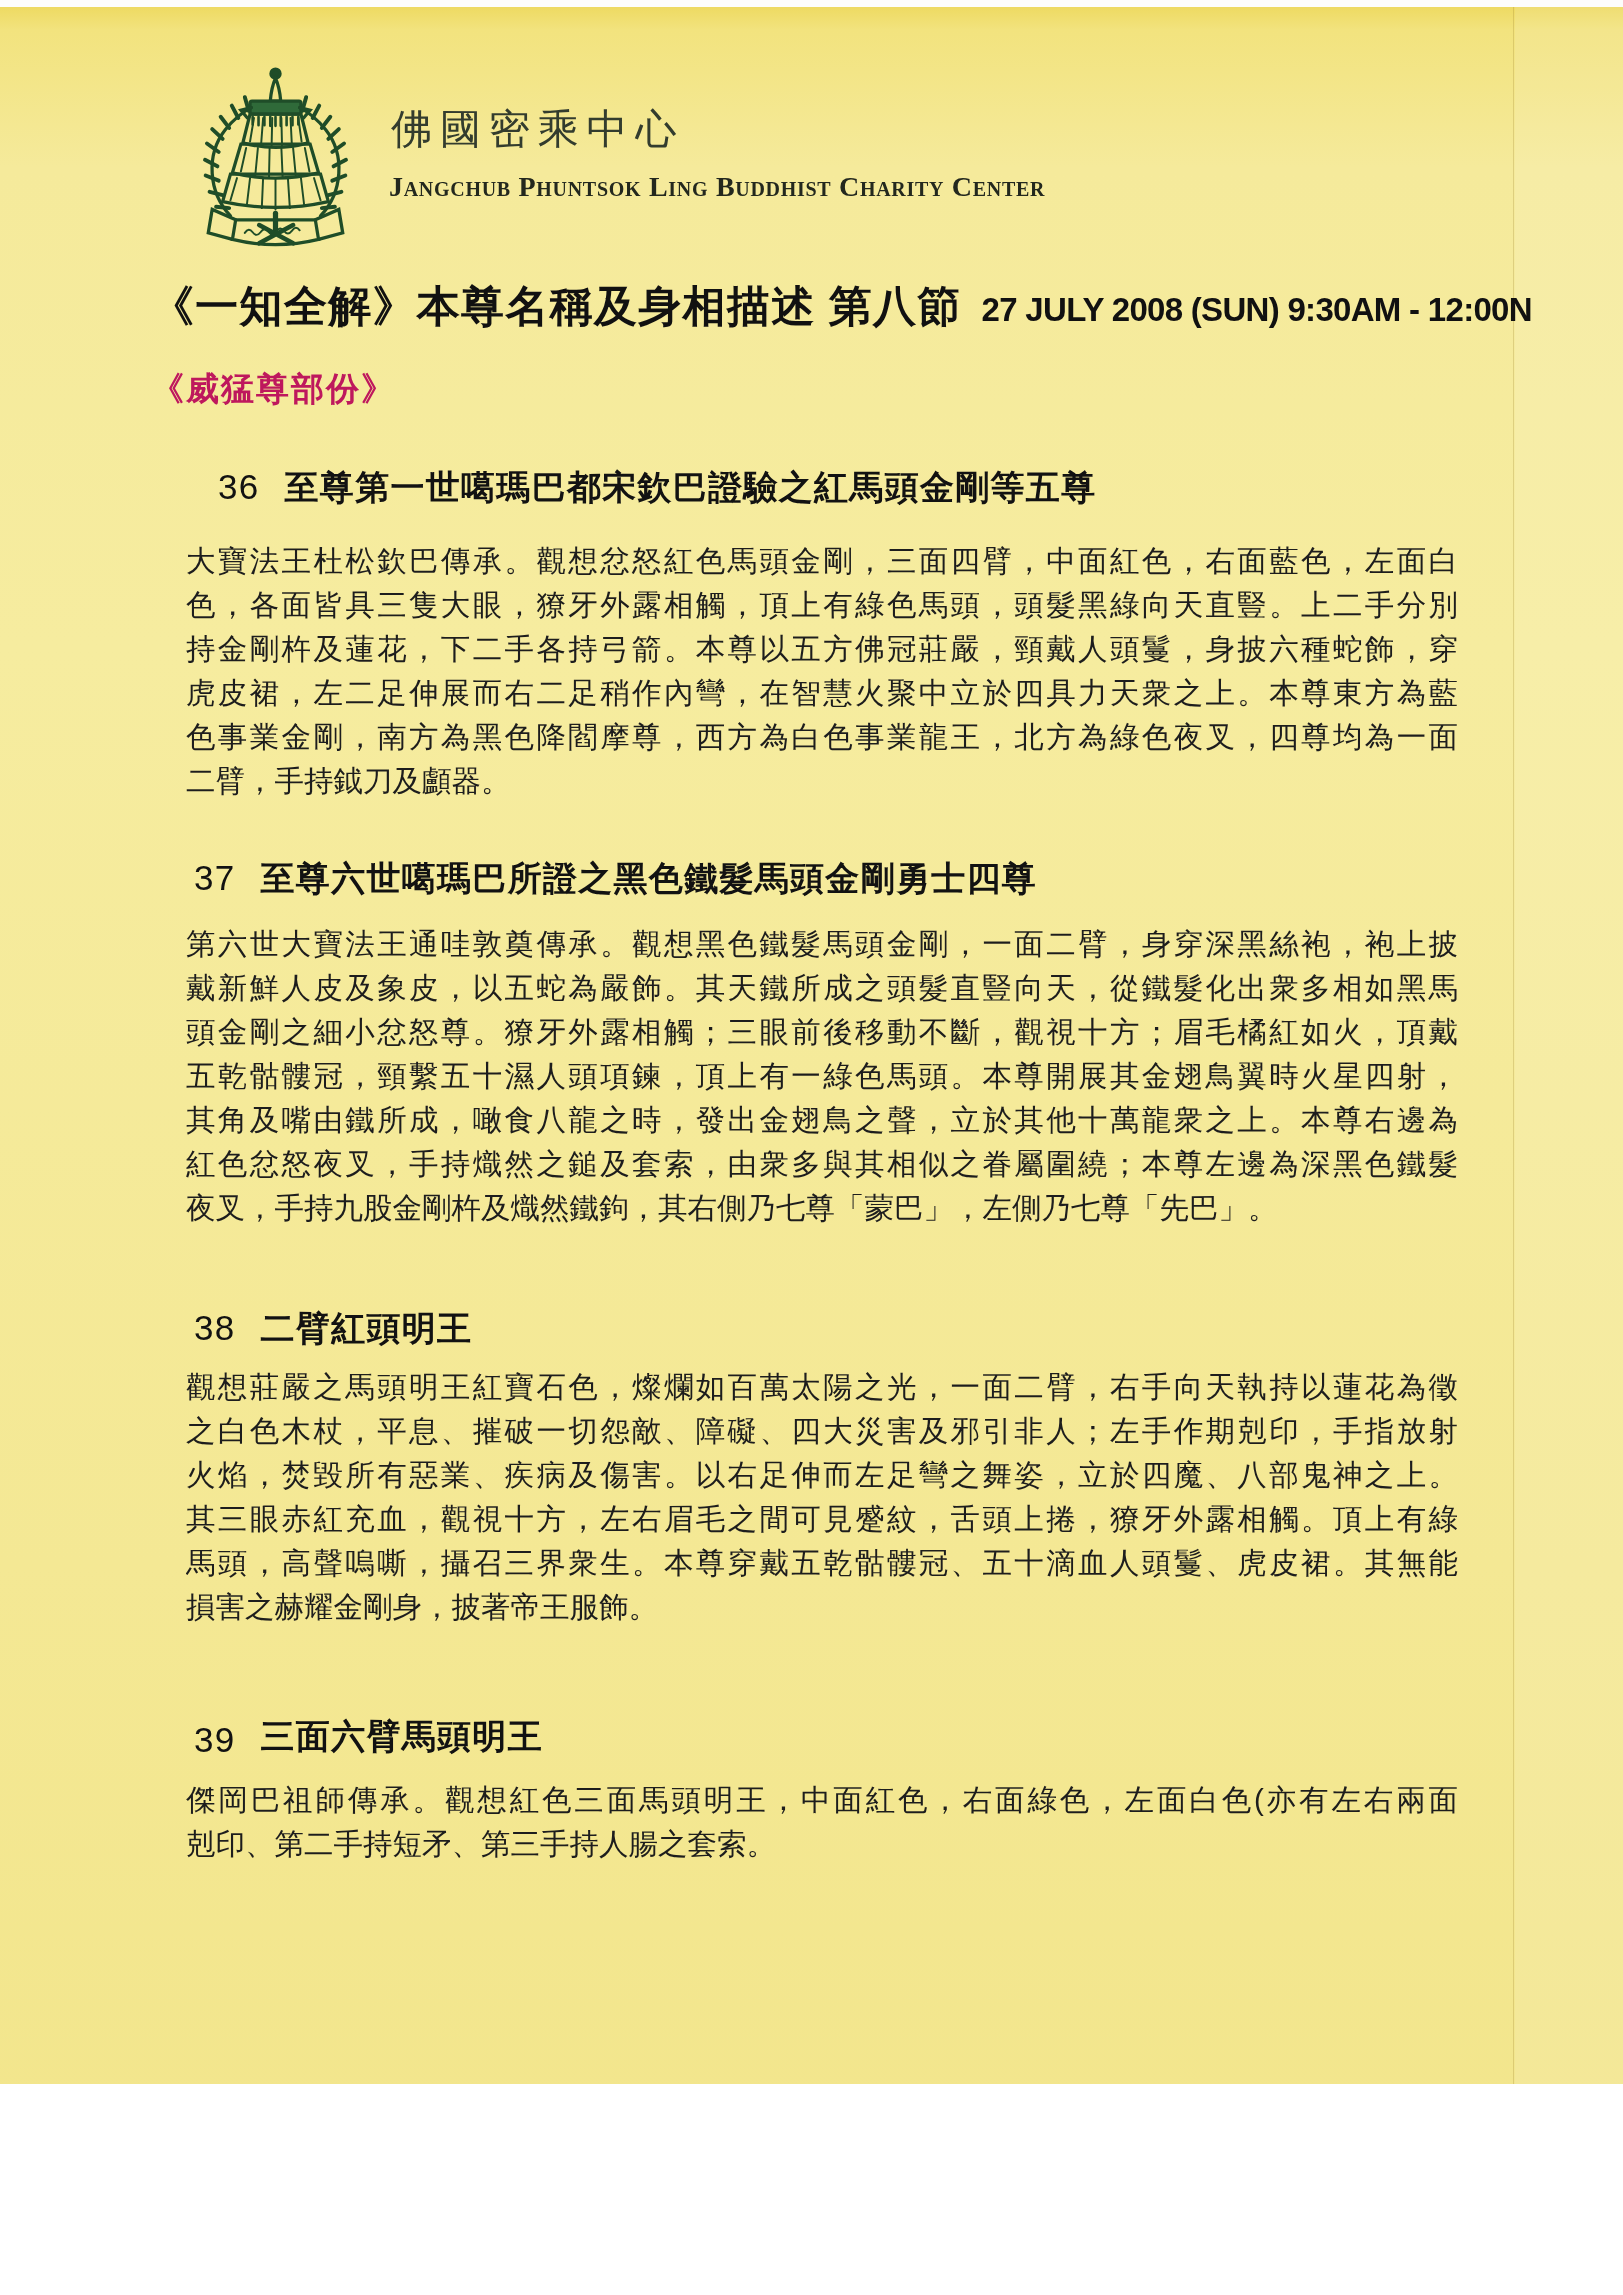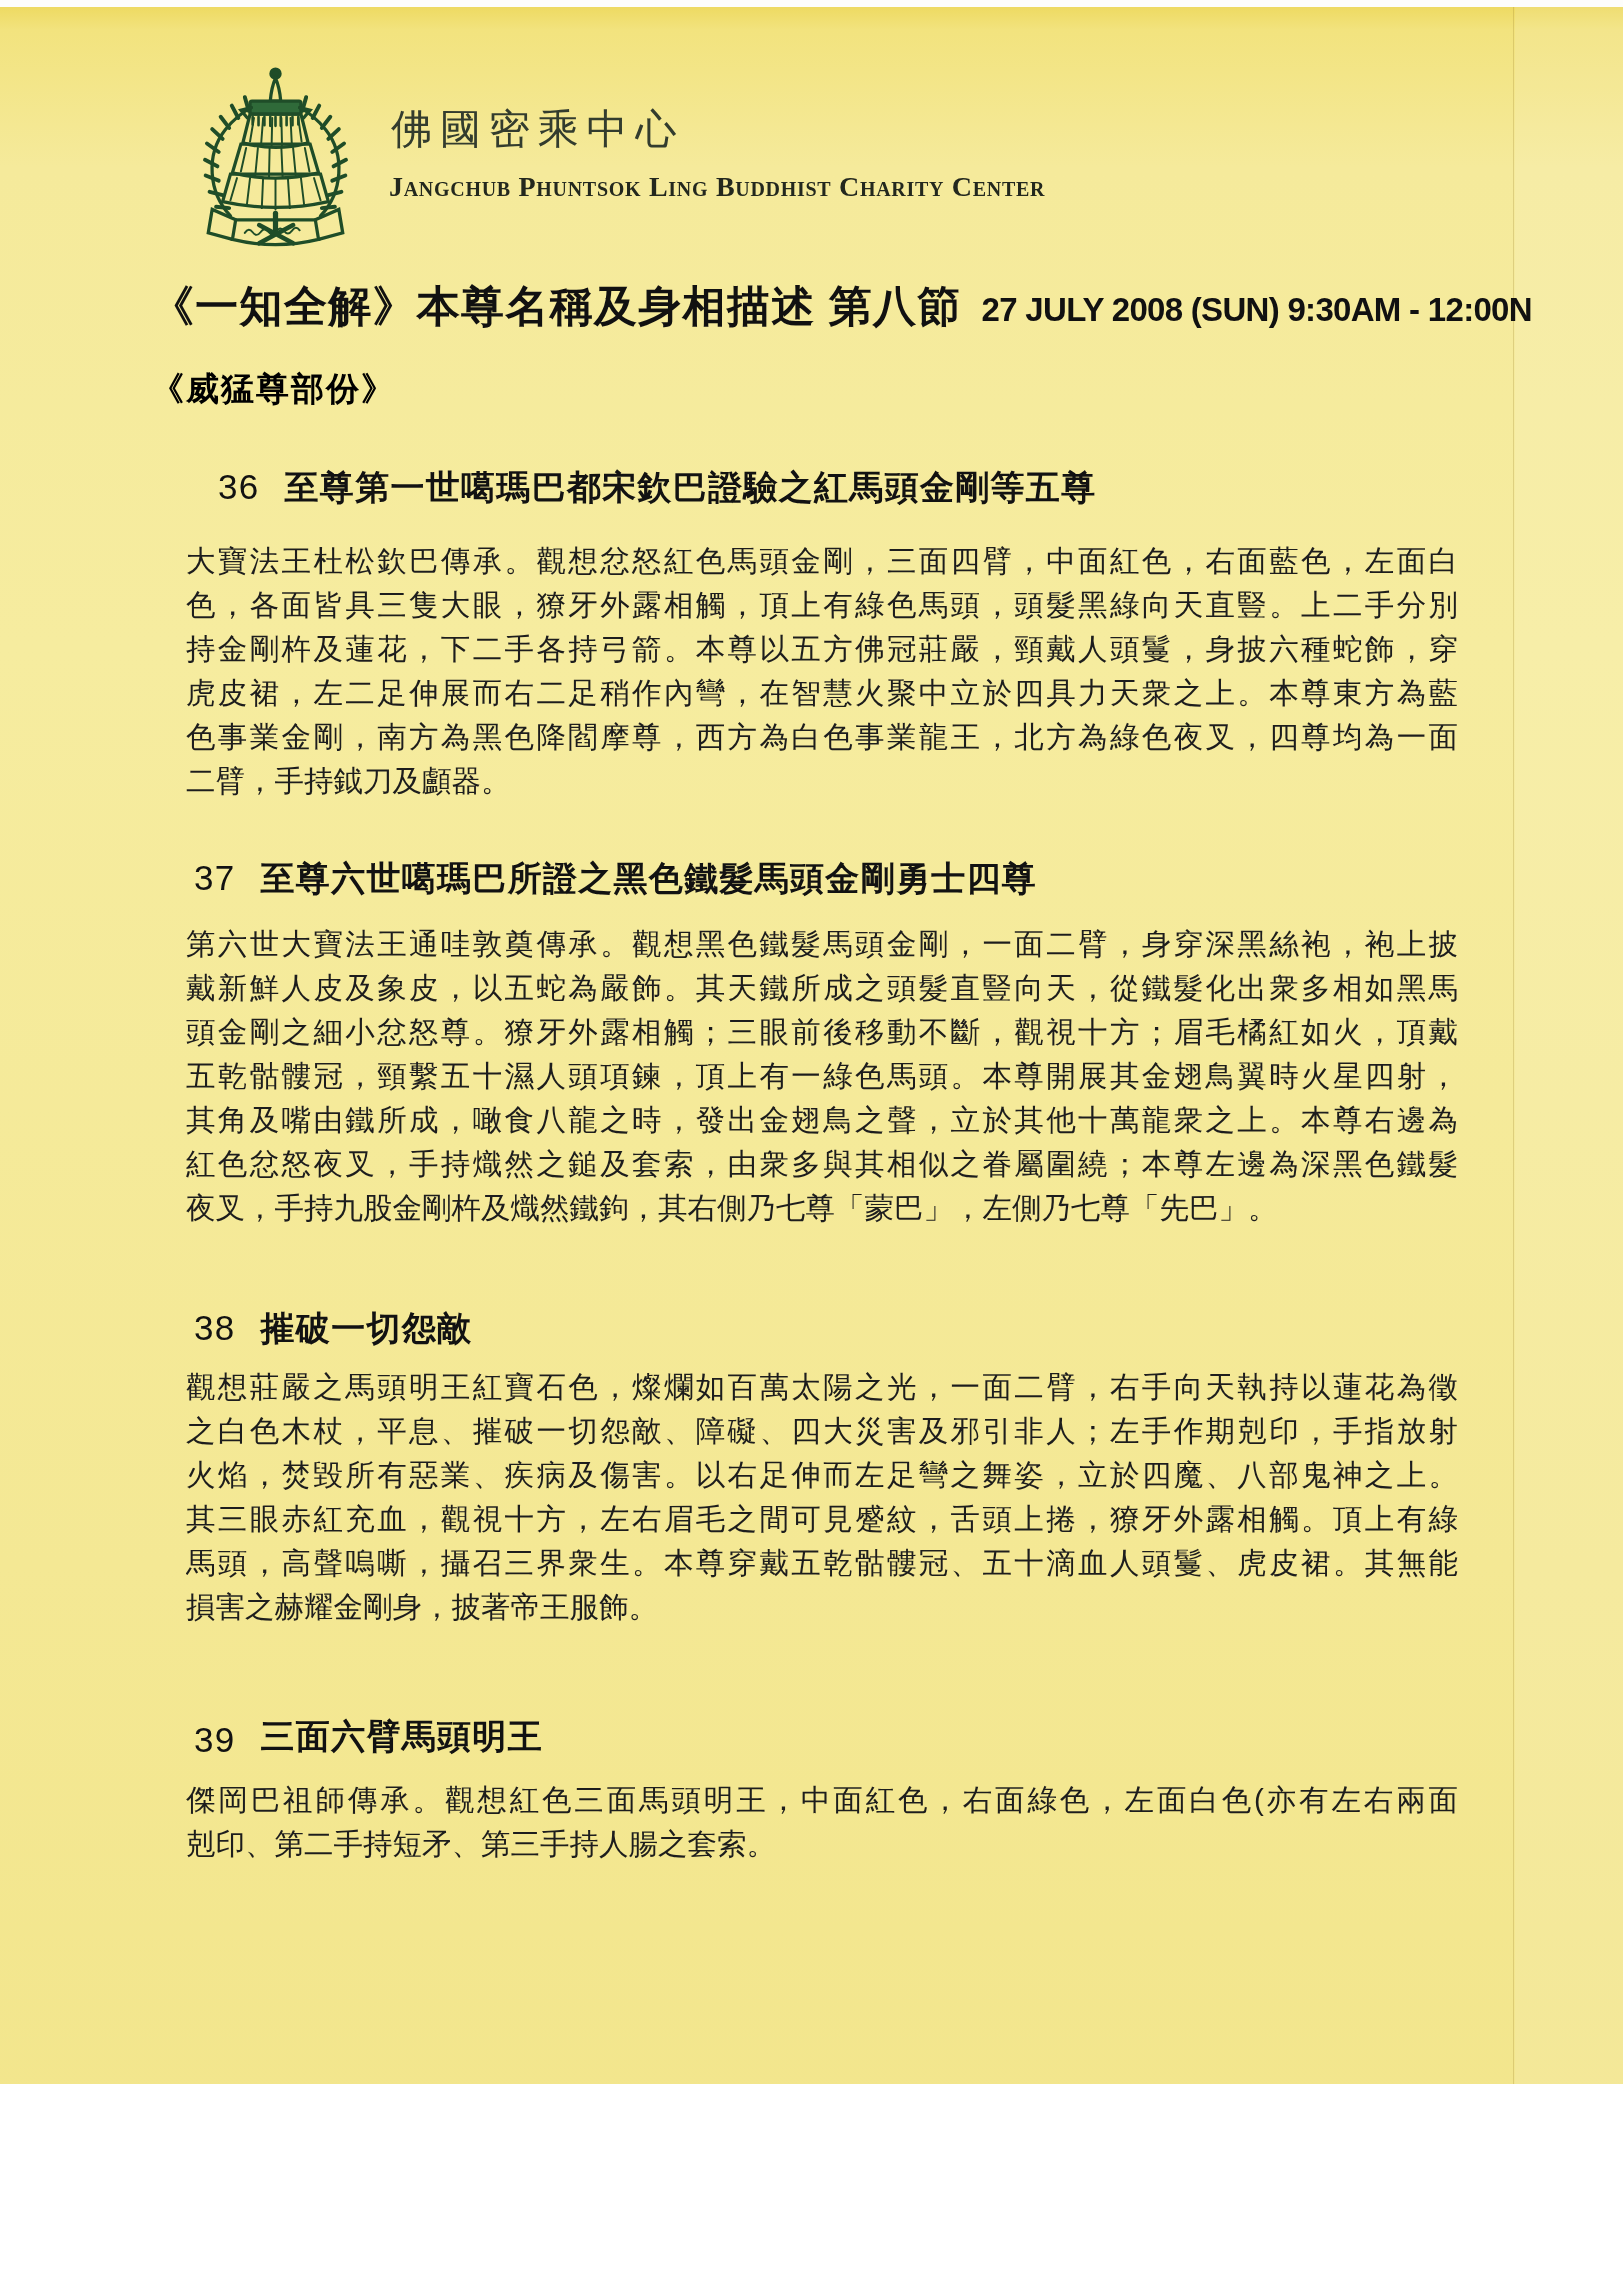--- a/index.html
+++ b/index.html
@@ -13,21 +13,21 @@
   .logo{position:absolute;left:190px;top:63px;width:171px;height:191px;}
   .org-zh{position:absolute;left:391px;top:102px;font-size:41px;font-weight:500;
           letter-spacing:7.9px;color:#333c2e;}
   .org-en{position:absolute;left:389px;top:171px;font-family:"Liberation Serif",serif;
           font-variant:small-caps;font-weight:700;font-size:28px;letter-spacing:0.7px;color:#23281e;}
 
   .doc-title{position:absolute;left:151px;top:278px;white-space:nowrap;color:#111;}
   .doc-title .zh{font-size:43px;font-weight:700;letter-spacing:1.3px;}
   .doc-title .en{font-size:33px;font-weight:800;letter-spacing:-0.7px;margin-left:17px;}
   .doc-subtitle{position:absolute;left:151px;top:367px;font-size:33px;font-weight:800;
-                letter-spacing:2px;color:#000000;}
+                letter-spacing:2px;color:#be185d;}
 
   .sec-head{position:absolute;left:194px;display:flex;align-items:baseline;color:#121212;white-space:nowrap;}
   .sec-head .num{font-size:35px;font-weight:400;margin-right:25px;letter-spacing:1.3px;}
   .sec-head .txt{font-size:34px;font-weight:800;letter-spacing:1.3px;}
 
   .sec-body{position:absolute;left:186px;width:1272px;color:#1d1d1d;font-size:29.5px;line-height:44px;}
   .bline{text-align:justify;text-align-last:justify;text-justify:inter-ideograph;height:44px;overflow:hidden;}
   .bline.last{text-align-last:left;}
 
   .s36h{top:465px;margin-left:24px;} .s36b{top:539px;}
@@ -110,21 +110,21 @@
       <div class="bline">戴新鮮人皮及象皮，以五蛇為嚴飾。其天鐵所成之頭髮直豎向天，從鐵髮化出衆多相如黑馬</div>
       <div class="bline">頭金剛之細小忿怒尊。獠牙外露相觸；三眼前後移動不斷，觀視十方；眉毛橘紅如火，頂戴</div>
       <div class="bline">五乾骷髏冠，頸繫五十濕人頭項鍊，頂上有一綠色馬頭。本尊開展其金翅鳥翼時火星四射，</div>
       <div class="bline">其角及嘴由鐵所成，噉食八龍之時，發出金翅鳥之聲，立於其他十萬龍衆之上。本尊右邊為</div>
       <div class="bline">紅色忿怒夜叉，手持熾然之鎚及套索，由衆多與其相似之眷屬圍繞；本尊左邊為深黑色鐵髮</div>
       <div class="bline last">夜叉，手持九股金剛杵及熾然鐵鉤，其右側乃七尊「蒙巴」，左側乃七尊「先巴」。</div>
     </div>
 
   <div class="sec-head s38h">
     <span class="num">38</span>
-    <span class="txt">摧破一切怨敵</span>
+    <span class="txt">二臂紅頭明王</span>
   </div>
   <div class="sec-body s38b">
       <div class="bline">觀想莊嚴之馬頭明王紅寶石色，燦爛如百萬太陽之光，一面二臂，右手向天執持以蓮花為徵</div>
       <div class="bline">之白色木杖，平息、摧破一切怨敵、障礙、四大災害及邪引非人；左手作期剋印，手指放射</div>
       <div class="bline">火焰，焚毀所有惡業、疾病及傷害。以右足伸而左足彎之舞姿，立於四魔、八部鬼神之上。</div>
       <div class="bline">其三眼赤紅充血，觀視十方，左右眉毛之間可見蹙紋，舌頭上捲，獠牙外露相觸。頂上有綠</div>
       <div class="bline">馬頭，高聲嗚嘶，攝召三界衆生。本尊穿戴五乾骷髏冠、五十滴血人頭鬘、虎皮裙。其無能</div>
       <div class="bline last">損害之赫耀金剛身，披著帝王服飾。</div>
     </div>
 

